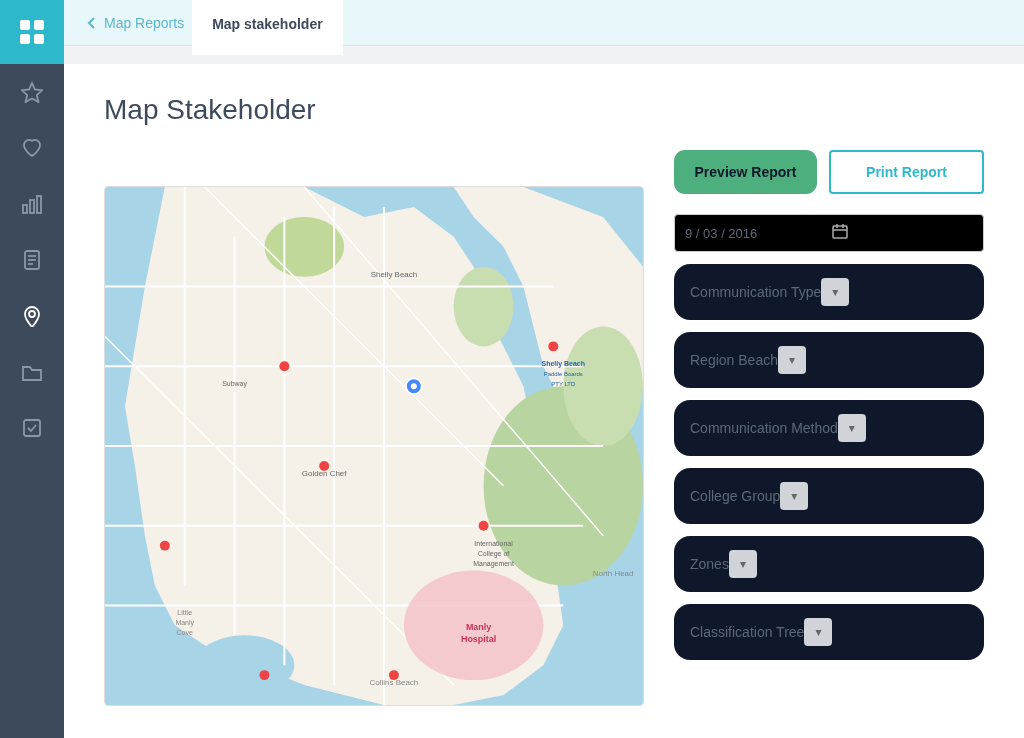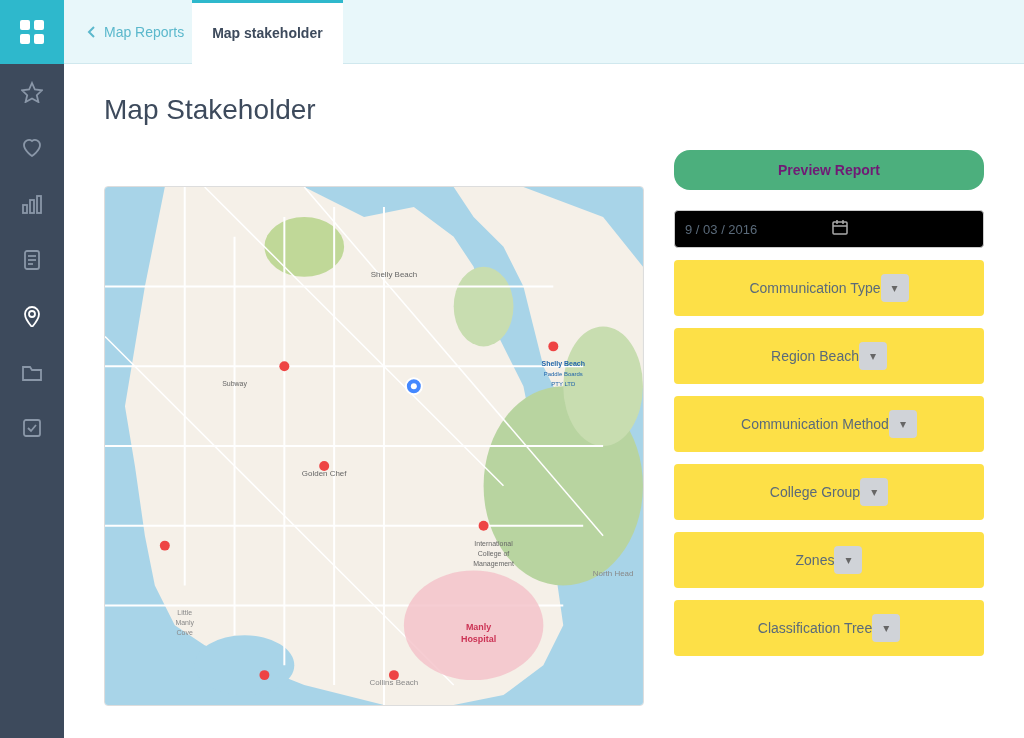--- a/index.html
+++ b/index.html
@@ -37,21 +37,21 @@
       transition: color 0.2s;
     }
     .sidebar-item.active { color: #fff; }
 
     
     .topbar {
       position: absolute;
       left: 64px;
       right: 0;
       top: 0;
-      height: 64px;
+      height: 46px;
       background: #e8f7fa;
       display: flex;
       align-items: center;
       padding: 0 20px;
       border-bottom: 1px solid #d0e8ee;
       z-index: 10;
     }
     .topbar-back {
       display: flex;
       align-items: center;
@@ -137,23 +137,23 @@
 
     .button-row {
       display: flex;
       gap: 12px;
       margin-bottom: 8px;
     }
 
     .btn-preview {
       flex: 1;
       background: #4caf7d;
-      color: #701a75;
+      color: #0f172a;
       border: none;
-      border-radius: 16px;
+      border-radius: 11px;
       padding: 12px 12px;
       font-size: 14px;
       font-weight: 600;
       cursor: pointer;
     }
     .btn-print {
       flex: 1;
       background: white;
       color: #2eb8cc;
       border: 2px solid #2eb8cc;
@@ -186,29 +186,29 @@
       padding: 8px 10px;
       font-size: 13px;
       color: #5a6a7a;
       background: #000000;
       gap: 6px;
     }
     .date-input span { flex: 1; }
     .cal-icon { color: #aaa; font-size: 16px; }
 
     .dropdown {
-      background: #fde047;
+      background: #0f172a;
       border: none;
-      border-radius: 4px;
+      border-radius: 16px;
       padding: 14px 16px;
       font-size: 14px;
       color: #5a6a7a;
       display: flex;
       align-items: center;
-      justify-content: center;
+      justify-content: flex-start;
       cursor: pointer;
       width: 100%;
     }
     .dropdown-arrow {
       width: 28px;
       height: 28px;
       background: #d0d3d8;
       border-radius: 4px;
       display: flex;
       align-items: center;
@@ -357,20 +357,21 @@
         <circle cx="160" cy="490" r="5" fill="#ee4444"></circle>
         <circle cx="60" cy="360" r="5" fill="#ee4444"></circle>
         <circle cx="450" cy="160" r="5" fill="#ee4444"></circle>
         <circle cx="180" cy="180" r="5" fill="#ee4444"></circle>
       </svg>
     </div>
 
     <div class="right-panel">
       <div class="button-row">
         <button class="btn-preview">Preview Report</button>
+        <button class="btn-print">Print Report</button>
       </div>
 
 
       <div class="date-row">
         <div class="date-input">
           <span>9 / 03 / 2016</span>
           <span class="cal-icon">
             <svg width="16" height="16" viewBox="0 0 16 16" fill="none" stroke="#aaa" stroke-width="1.5">
               <rect x="1" y="3" width="14" height="12" rx="1"></rect>
               <line x1="1" y1="7" x2="15" y2="7"></line>

